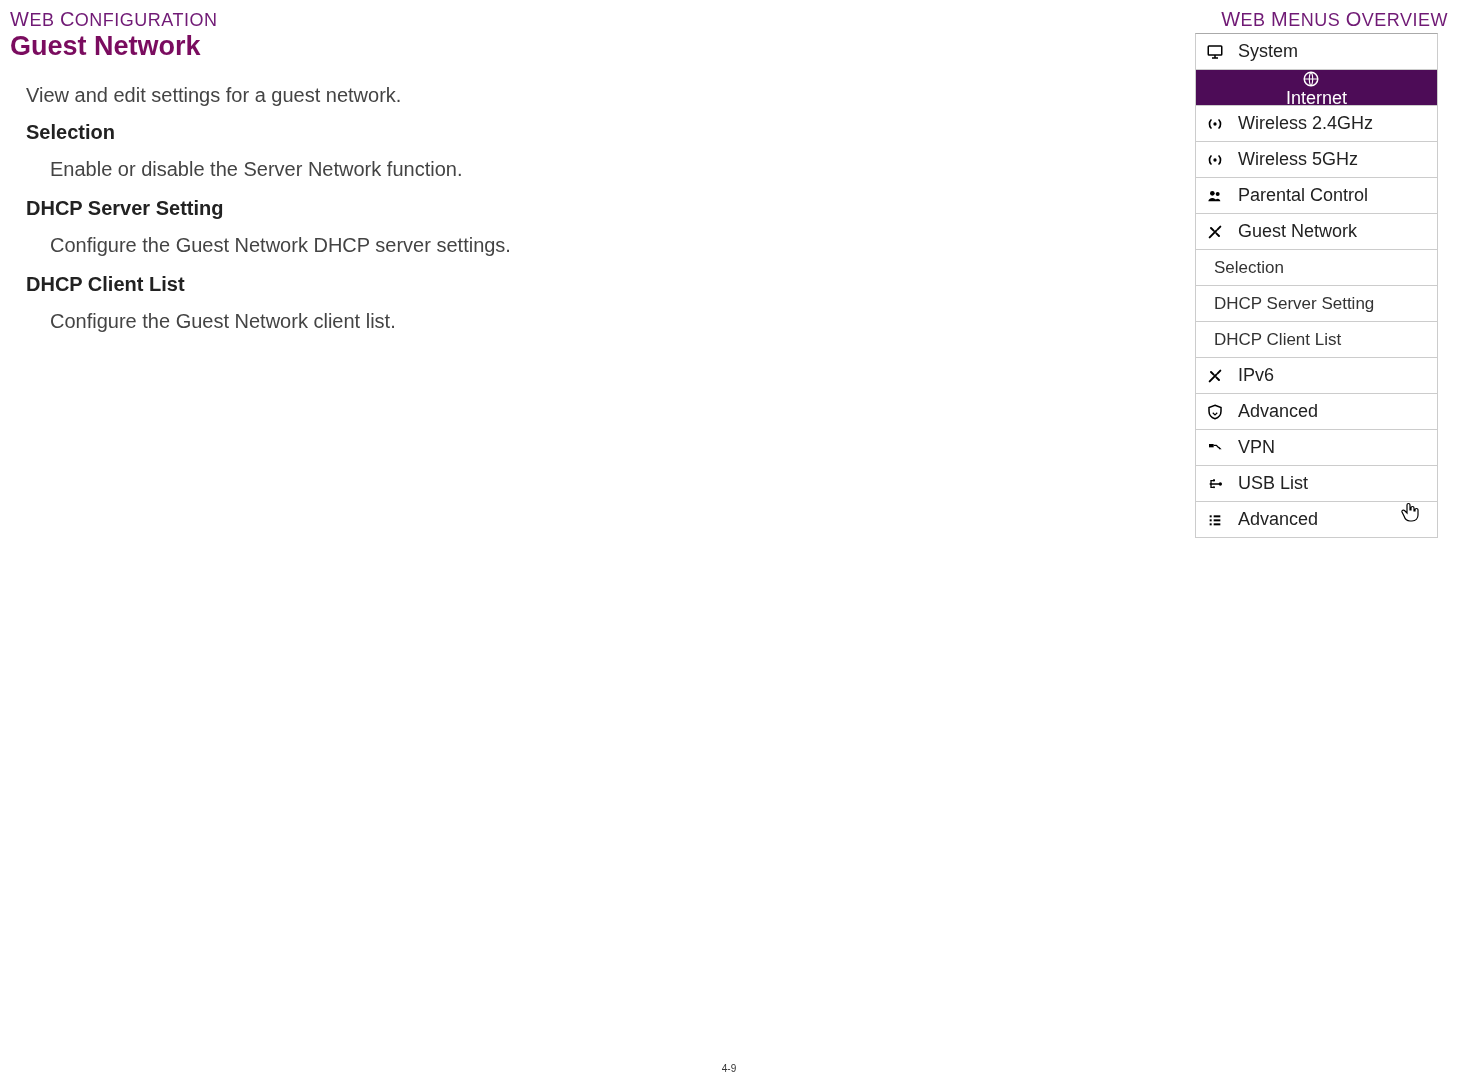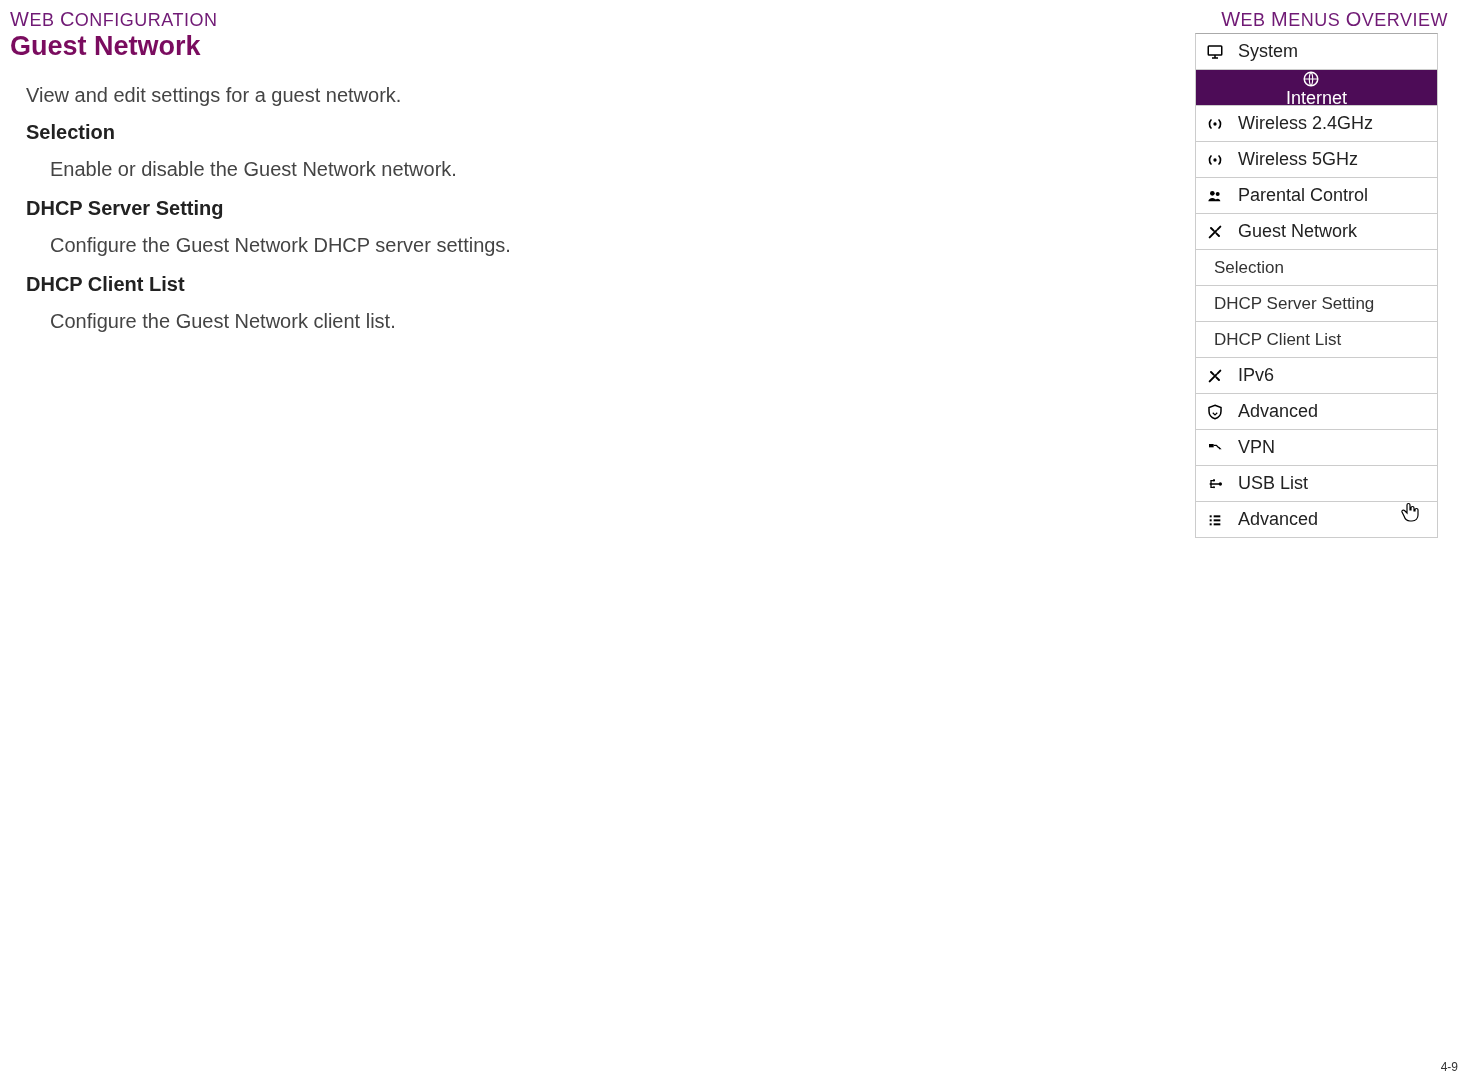--- a/index.html
+++ b/index.html
@@ -101,22 +101,22 @@
       bottom: 6px;
       font-size: 22px;
       color: #000;
       pointer-events: none;
     }
     .page-number {
       position: absolute;
       bottom: 16px;
       left: 0;
       right: 0;
-      text-align: right;
-      font-size: 12px;
+      text-align: center;
+      font-size: 10px;
       color: #333;
     }
   </style>
 </head>
 <body>
 
 <div class="header-row">
   <div>
     <span style="font-size:20px">W</span><span>EB </span><span style="font-size:20px">C</span><span>ONFIGURATION</span>
   </div>
@@ -124,21 +124,21 @@
     <span style="font-size:20px">W</span><span>EB </span><span style="font-size:20px">M</span><span>ENUS </span><span style="font-size:20px">O</span><span>VERVIEW</span>
   </div>
 </div>
 
 <div class="content-wrap">
   <div class="text-col">
     <div class="title">Guest Network</div>
     <div class="intro">View and edit settings for a guest network.</div>
 
     <div class="subhead">Selection</div>
-    <div class="subdesc">Enable or disable the Guest Network network.</div>
+    <div class="subdesc">Enable or disable the Server Network function.</div>
 
     <div class="subhead">DHCP Server Setting</div>
     <div class="subdesc">Configure the Guest Network DHCP server settings.</div>
 
     <div class="subhead">DHCP Client List</div>
     <div class="subdesc">Configure the Guest Network client list.</div>
   </div>
 
   <div class="menu-col">
     <div class="menu-list">

